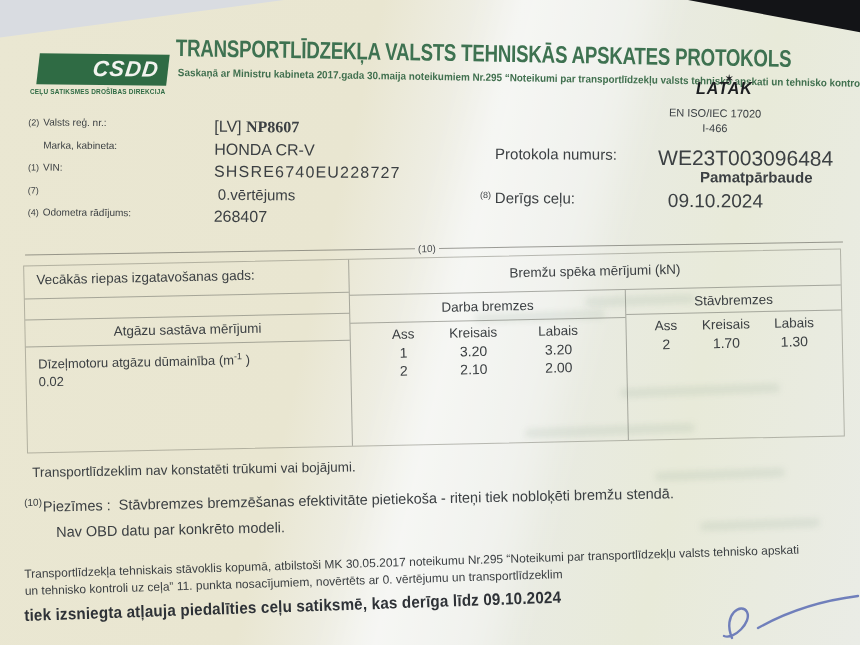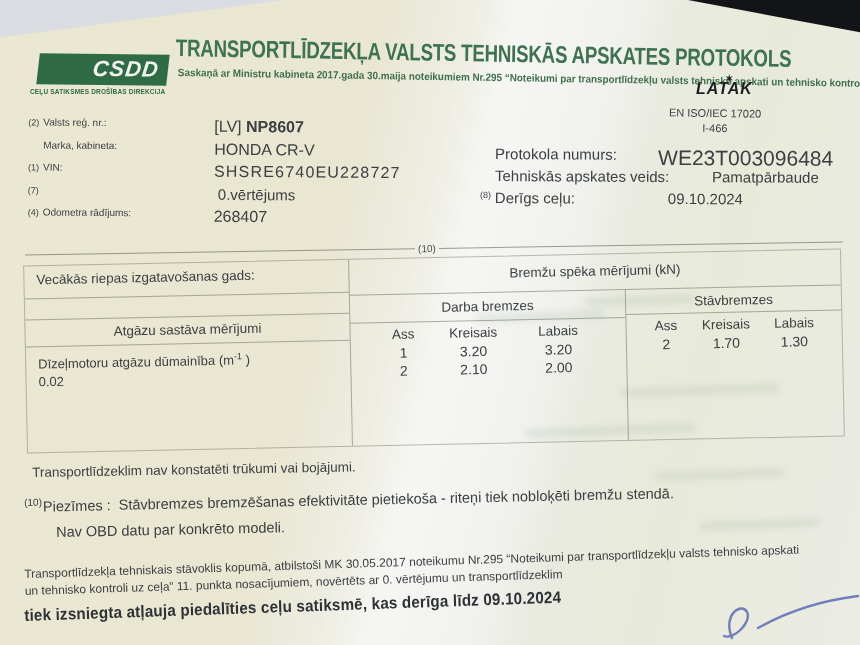--- a/index.html
+++ b/index.html
@@ -41,23 +41,23 @@
   .info-row{position:relative;height:22.5px;}
   .info-row sup{position:absolute;left:0;top:1px;font-size:9px;}
   .info-row .lbl{position:absolute;left:15px;font-size:10px;}
   .info-row .val{position:absolute;left:186px;font-size:16px;white-space:nowrap;}
   .info-row .val.vin{letter-spacing:1.2px;}
   .info-row.inline-val .val{left:190px;font-size:15px;}
   .proto-block{position:absolute;left:480px;top:146px;width:380px;transform:rotate(.3deg);}
   .proto-block .info-row{height:22px;}
   .proto-block .lbl{font-size:15px;}
   .proto-block .v1{position:absolute;left:178px;font-size:21px;}
-  .proto-block .v2{position:absolute;left:220px;font-size:15px;font-weight:400;margin-left:12px;}
-  .proto-block .v3{position:absolute;left:188px;font-size:15px;}
-  b.plate{font-weight:700;}
+  .proto-block .v2{position:absolute;left:220px;font-size:15px;font-weight:700;}
+  .proto-block .v3{position:absolute;left:188px;font-size:19px;}
+  b.plate{font-weight:700;font-family:Liberation Serif, serif;}
 
   
   .sec-divider{position:absolute;left:25px;top:243px;width:818px;display:flex;
                align-items:center;transform:rotate(-.9deg);}
   .sec-divider .seg{height:1px;background:rgba(95,95,88,.6);}
   .sec-divider .seg.l{width:390px;}
   .sec-divider .seg.r{flex:1;}
   .sec-divider .ref{font-size:10px;margin:0 3px;color:#4a4d50;}
 
   
@@ -159,21 +159,20 @@
         <span class="val">268407</span>
       </div>
     </div>
 
     <div class="proto-block">
       <div class="info-row">
         <span class="lbl">Protokola numurs:</span>
         <span class="v1">WE23T003096484</span>
       </div>
       <div class="info-row">
-        <span class="lbl">Tehniskās apskates veids:</span>
         <span class="v2">Pamatpārbaude</span>
       </div>
       <div class="info-row">
         <sup>(8)</sup>
         <span class="lbl">Derīgs ceļu:</span>
         <span class="v3">09.10.2024</span>
       </div>
     </div>
 
     <div class="sec-divider">

